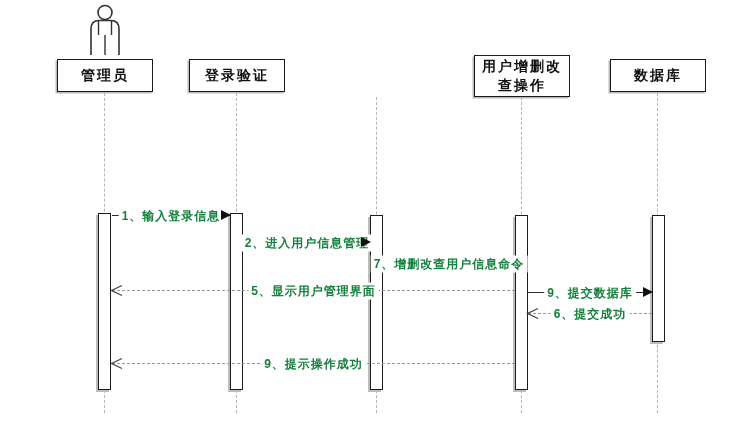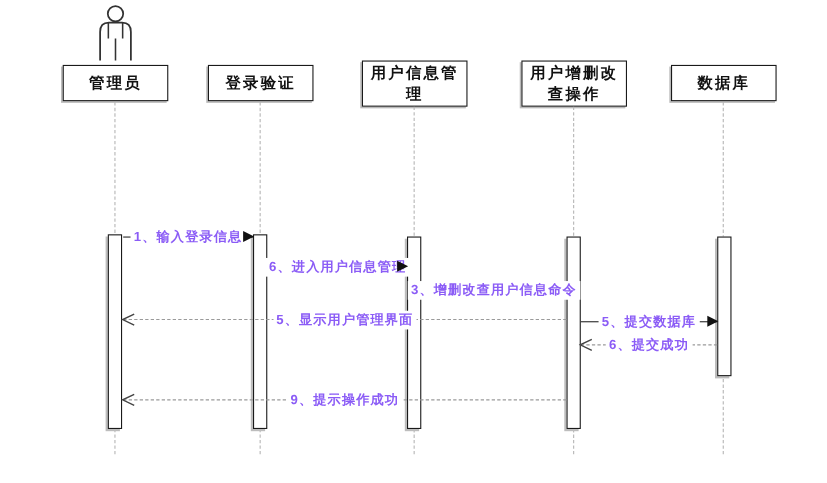--- a/index.html
+++ b/index.html
@@ -28,21 +28,21 @@
     border:1.5px solid #1a1a1a;box-shadow:-2px 2px 0 #bdbdbd;z-index:2;
   }
   
   .msg{position:absolute;height:0;z-index:3;}
   .msg.solid{border-top:1.5px solid #2a2a2a;}
   .msg.dashed{border-top:1.4px dashed #9a9a9a;}
   .msg.textonly{border-top:none;}
   .msg-label{
     position:absolute;left:50%;top:0;transform:translate(-50%,-50%);
     background:#fff;padding:0 3px;white-space:nowrap;
-    font-size:12px;font-weight:bold;letter-spacing:1px;color:#8b5cf6;
+    font-size:12px;font-weight:bold;letter-spacing:1px;color:#15803d;
   }
   .arrow-filled{
     position:absolute;right:-1px;top:-6.5px;width:0;height:0;
     border-left:10px solid #111;border-top:5.5px solid transparent;border-bottom:5.5px solid transparent;
   }
   .arrow-open{position:absolute;left:-2px;top:-7.5px;width:13px;height:13px;}
   .actor{position:absolute;left:87px;top:4px;width:36px;height:52px;z-index:2;}
 </style>
 </head>
 <body>
@@ -62,59 +62,56 @@
   <div class="lifeline" style="left:376px;top:97px;height:316px"></div>
   <div class="lifeline" style="left:521px;top:97px;height:316px"></div>
   <div class="lifeline" style="left:657px;top:93px;height:320px"></div>
 
   <div class="head-box" style="left:189px;top:59px;height:33px">
     <span class="lbl">登录验证</span>
   </div>
   <div class="head-box" style="left:57px;top:59px;height:33px">
     <span class="lbl">管理员</span>
   </div>
-  <div class="head-box" style="left:329px;top:55px;height:42px">
-    <span class="lbl">用户信息管理</span>
-  </div>
   <div class="head-box" style="left:610px;top:59px;height:33px">
     <span class="lbl">数据库</span>
   </div>
   <div class="head-box" style="left:474px;top:55px;height:42px">
     <span class="lbl">用户增删改查操作</span>
   </div>
 
   <div class="activation" style="left:98px;top:213px;height:177px"></div>
   <div class="activation" style="left:230px;top:213px;height:177px"></div>
   <div class="activation" style="left:370px;top:215px;height:175px"></div>
   <div class="activation" style="left:515px;top:215px;height:175px"></div>
   <div class="activation" style="left:652px;top:215px;height:127px"></div>
 
   <div class="msg solid" style="left:112px;top:215px;width:118px">
     <span class="msg-label">1、输入登录信息</span>
     <span class="arrow-filled"></span>
   </div>
 
   <div class="msg solid" style="left:244px;top:242px;width:126px">
-    <span class="msg-label">6、进入用户信息管理</span>
+    <span class="msg-label">2、进入用户信息管理</span>
     <span class="arrow-filled"></span>
   </div>
 
   <div class="msg textonly" style="left:383px;top:264px;width:132px">
-    <span class="msg-label">3、增删改查用户信息命令</span>
+    <span class="msg-label">7、增删改查用户信息命令</span>
   </div>
 
   <div class="msg dashed" style="left:112px;top:290px;width:403px">
     <svg class="arrow-open" viewBox="0 0 13 13">
       <path d="M12 1.5 L1.5 6.5 L12 11.5" fill="none" stroke="#444" stroke-width="1.3"></path>
     </svg>
     <span class="msg-label">5、显示用户管理界面</span>
   </div>
 
   <div class="msg solid" style="left:528px;top:292px;width:124px">
-    <span class="msg-label">5、提交数据库</span>
+    <span class="msg-label">9、提交数据库</span>
     <span class="arrow-filled"></span>
   </div>
 
   <div class="msg dashed" style="left:528px;top:313px;width:124px">
     <svg class="arrow-open" viewBox="0 0 13 13">
       <path d="M12 1.5 L1.5 6.5 L12 11.5" fill="none" stroke="#444" stroke-width="1.3"></path>
     </svg>
     <span class="msg-label">6、提交成功</span>
   </div>
 

